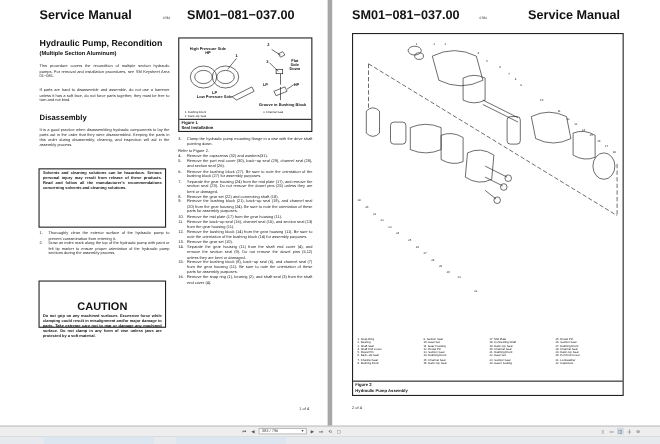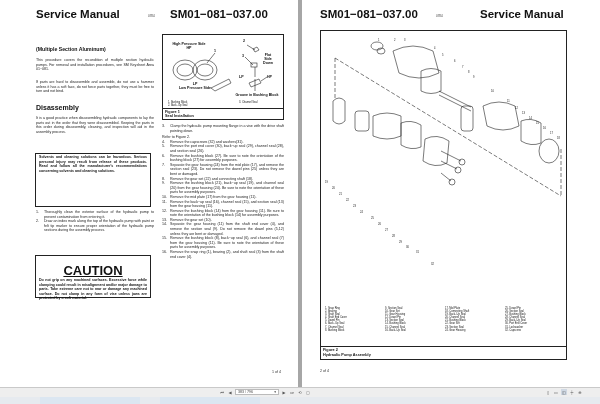--- a/index.html
+++ b/index.html
@@ -47,20 +47,21 @@
 </head>
 <body>
 
 <div class="viewer">
 
   <div class="page page-left">
     <div class="hdr" style="left:36px;">Service Manual</div>
     <div class="docno" style="left:148px;">0784</div>
     <div class="hdr" style="left:170px;">SM01−081−037.00</div>
 
+    <div class="h1">Hydraulic Pump, Recondition</div>
     <div class="h1sub">(Multiple Section Aluminum)</div>
     <div class="para" style="left:36px; top:58px; width:118px;">This procedure covers the recondition of multiple section hydraulic pumps. For removal and installation procedures, see SM Keysheet Area 01−081.</div>
     <div class="para" style="left:36px; top:80px; width:118px;">If parts are hard to disassemble and assemble, do not use a hammer unless it has a soft face, do not force parts together, they must be free to turn and not bind.</div>
     <div class="h2">Disassembly</div>
     <div class="para" style="left:36px; top:116px; width:118px;">It is a good practice when disassembling hydraulic components to lay the parts out in the order that they were disassembled. Keeping the parts in this order during disassembly, cleaning, and inspection will aid in the assembly process.</div>
 
     <div class="box" style="left:35px; top:153px; width:116px; height:54px;">
       <div class="box-text" style="margin-top:1px;">Solvents and cleaning solutions can be hazardous. Serious personal injury may result from release of these products. Read and follow all the manufacturer's recommendations concerning solvents and cleaning solutions.</div>
     </div>
 
@@ -69,21 +70,21 @@
           <span class="n">1.</span>
           <span class="t">Thoroughly clean the exterior surface of the hydraulic pump to prevent contamination from entering it.</span>
         </li>
       <li>
           <span class="n">2.</span>
           <span class="t">Draw an index mark along the top of the hydraulic pump with paint or felt tip marker to ensure proper orientation of the hydraulic pump sections during the assembly process.</span>
         </li>
     </ol>
 
     <div class="box" style="left:35px; top:255px; width:116px; height:43px;">
-      <div class="box-title" style="font-size:13px; margin-top:7px;text-decoration:underline;">CAUTION</div>
+      <div class="box-title" style="font-size:10px; margin-top:18px;">CAUTION</div>
       <div class="box-text">Do not grip on any machined surfaces. Excessive force while clamping could result in misalignment and/or major damage to parts. Take extreme care not to mar or damage any machined surface. Do not clamp in any form of vise unless jaws are protected by a soft material.</div>
     </div>
 
     <div class="fig1">
       <svg width="122" height="74" viewBox="0 0 122 74" style="position:absolute;left:0;top:0;">
         <g fill="none" stroke="#222" stroke-width="0.6">
           <ellipse cx="22" cy="35" rx="12" ry="10"></ellipse>
             <ellipse cx="22" cy="35" rx="8" ry="6"></ellipse>
           <ellipse cx="42" cy="35" rx="12" ry="10"></ellipse>
             <ellipse cx="42" cy="35" rx="8" ry="6"></ellipse>

